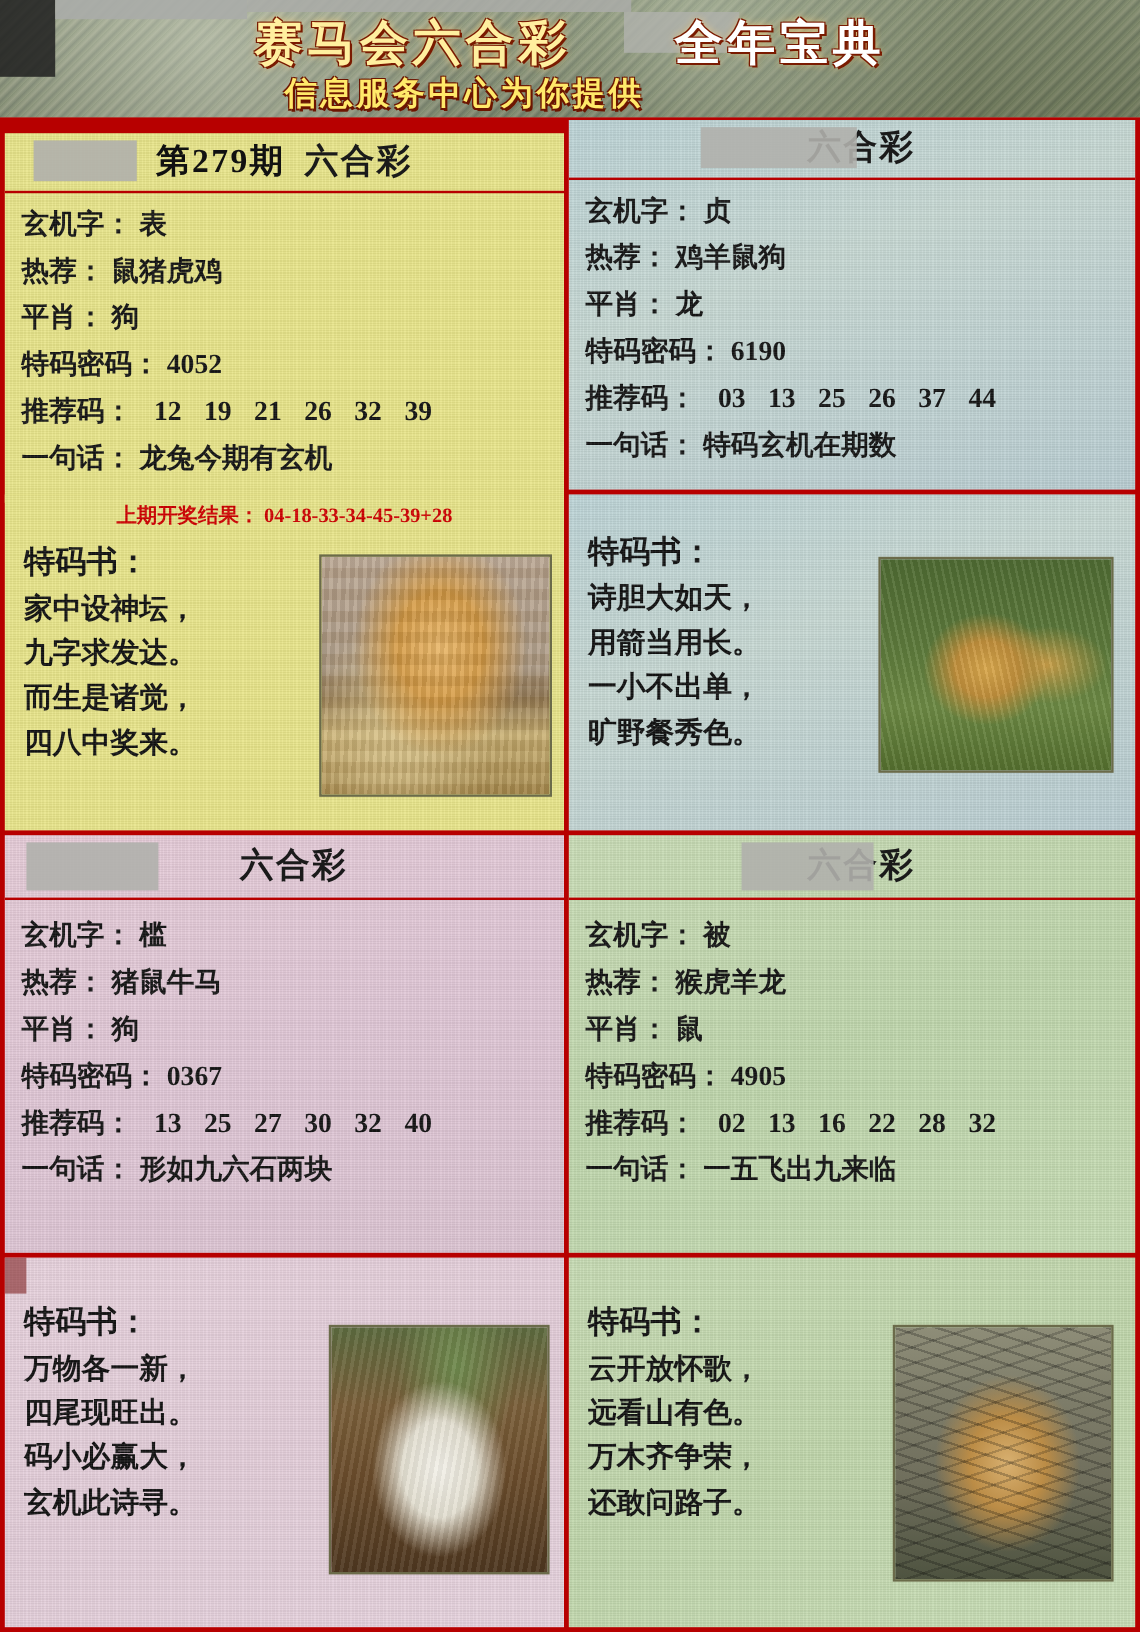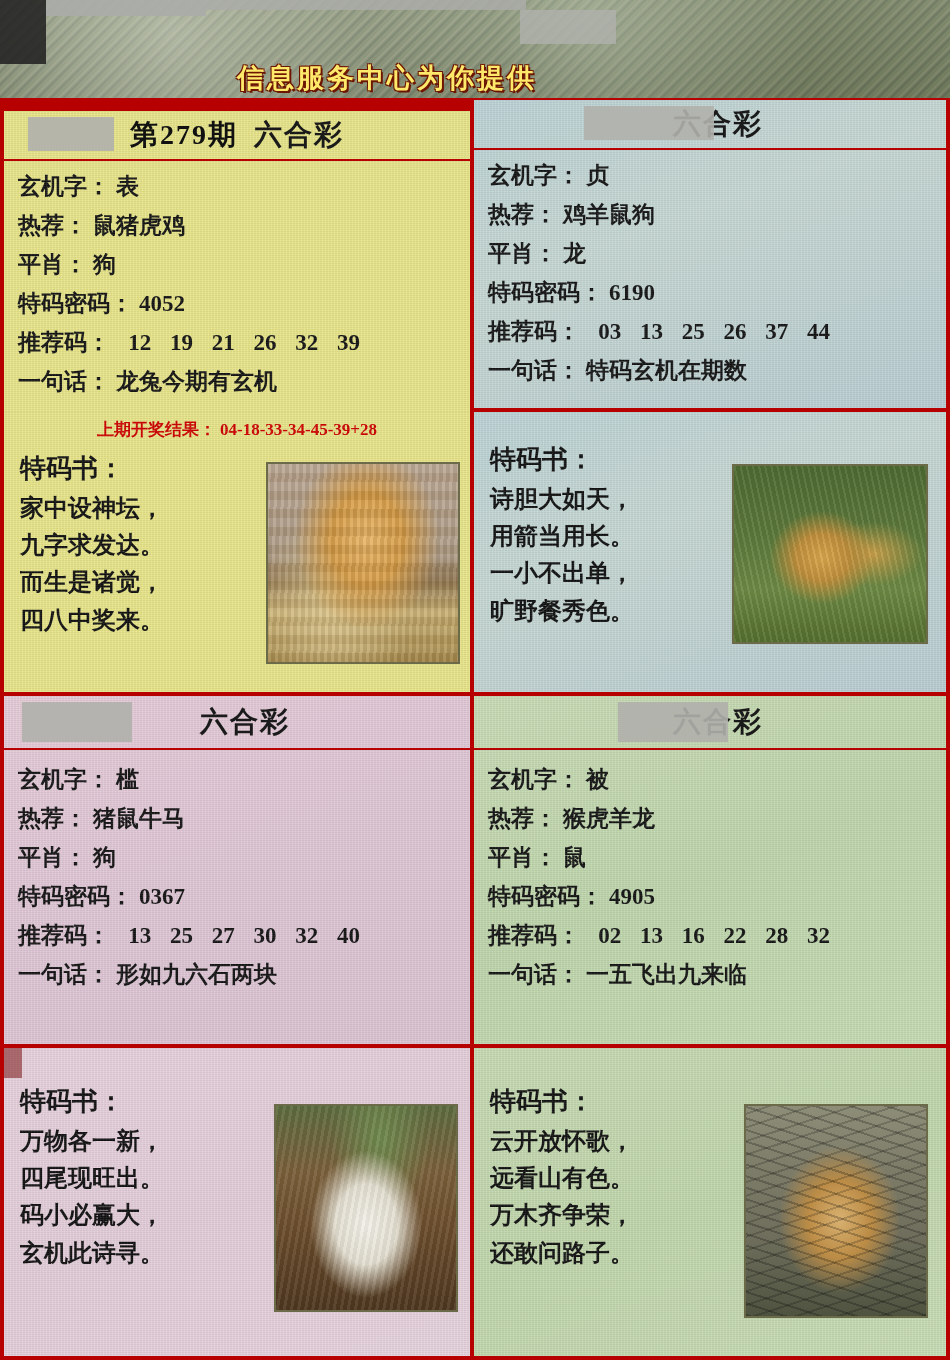--- a/index.html
+++ b/index.html
@@ -242,20 +242,23 @@
 <body>
 
 <div id="page">
 
   <div class="header">
     <div class="header-haze"></div>
     <div class="hdr-block" style="left:0;top:0;width:46px;height:64px;background:rgba(30,30,30,0.85);"></div>
     <div class="hdr-block" style="left:46px;top:0;width:160px;height:16px;background:rgba(170,172,168,0.9);"></div>
     <div class="hdr-block" style="left:206px;top:0;width:320px;height:10px;background:rgba(170,172,168,0.85);"></div>
     <div class="hdr-block" style="left:520px;top:10px;width:96px;height:34px;background:rgba(176,178,172,0.8);"></div>
+    <div class="title-main">
+      <span class="seg-a">赛马会六合彩</span><span class="gap"></span><span>全年宝典</span>
+    </div>
     <div class="title-sub">信息服务中心为你提供</div>
   </div>
 
   <div class="board">
 
     <div class="cell bg-yellow" style="left:4px; top:13px; width:466px; height:308px;">
       <div class="noise"></div>
       <div class="cap">
         <span class="smudge"></span>
         <span class="issue">第279期</span><span>六合彩</span>

